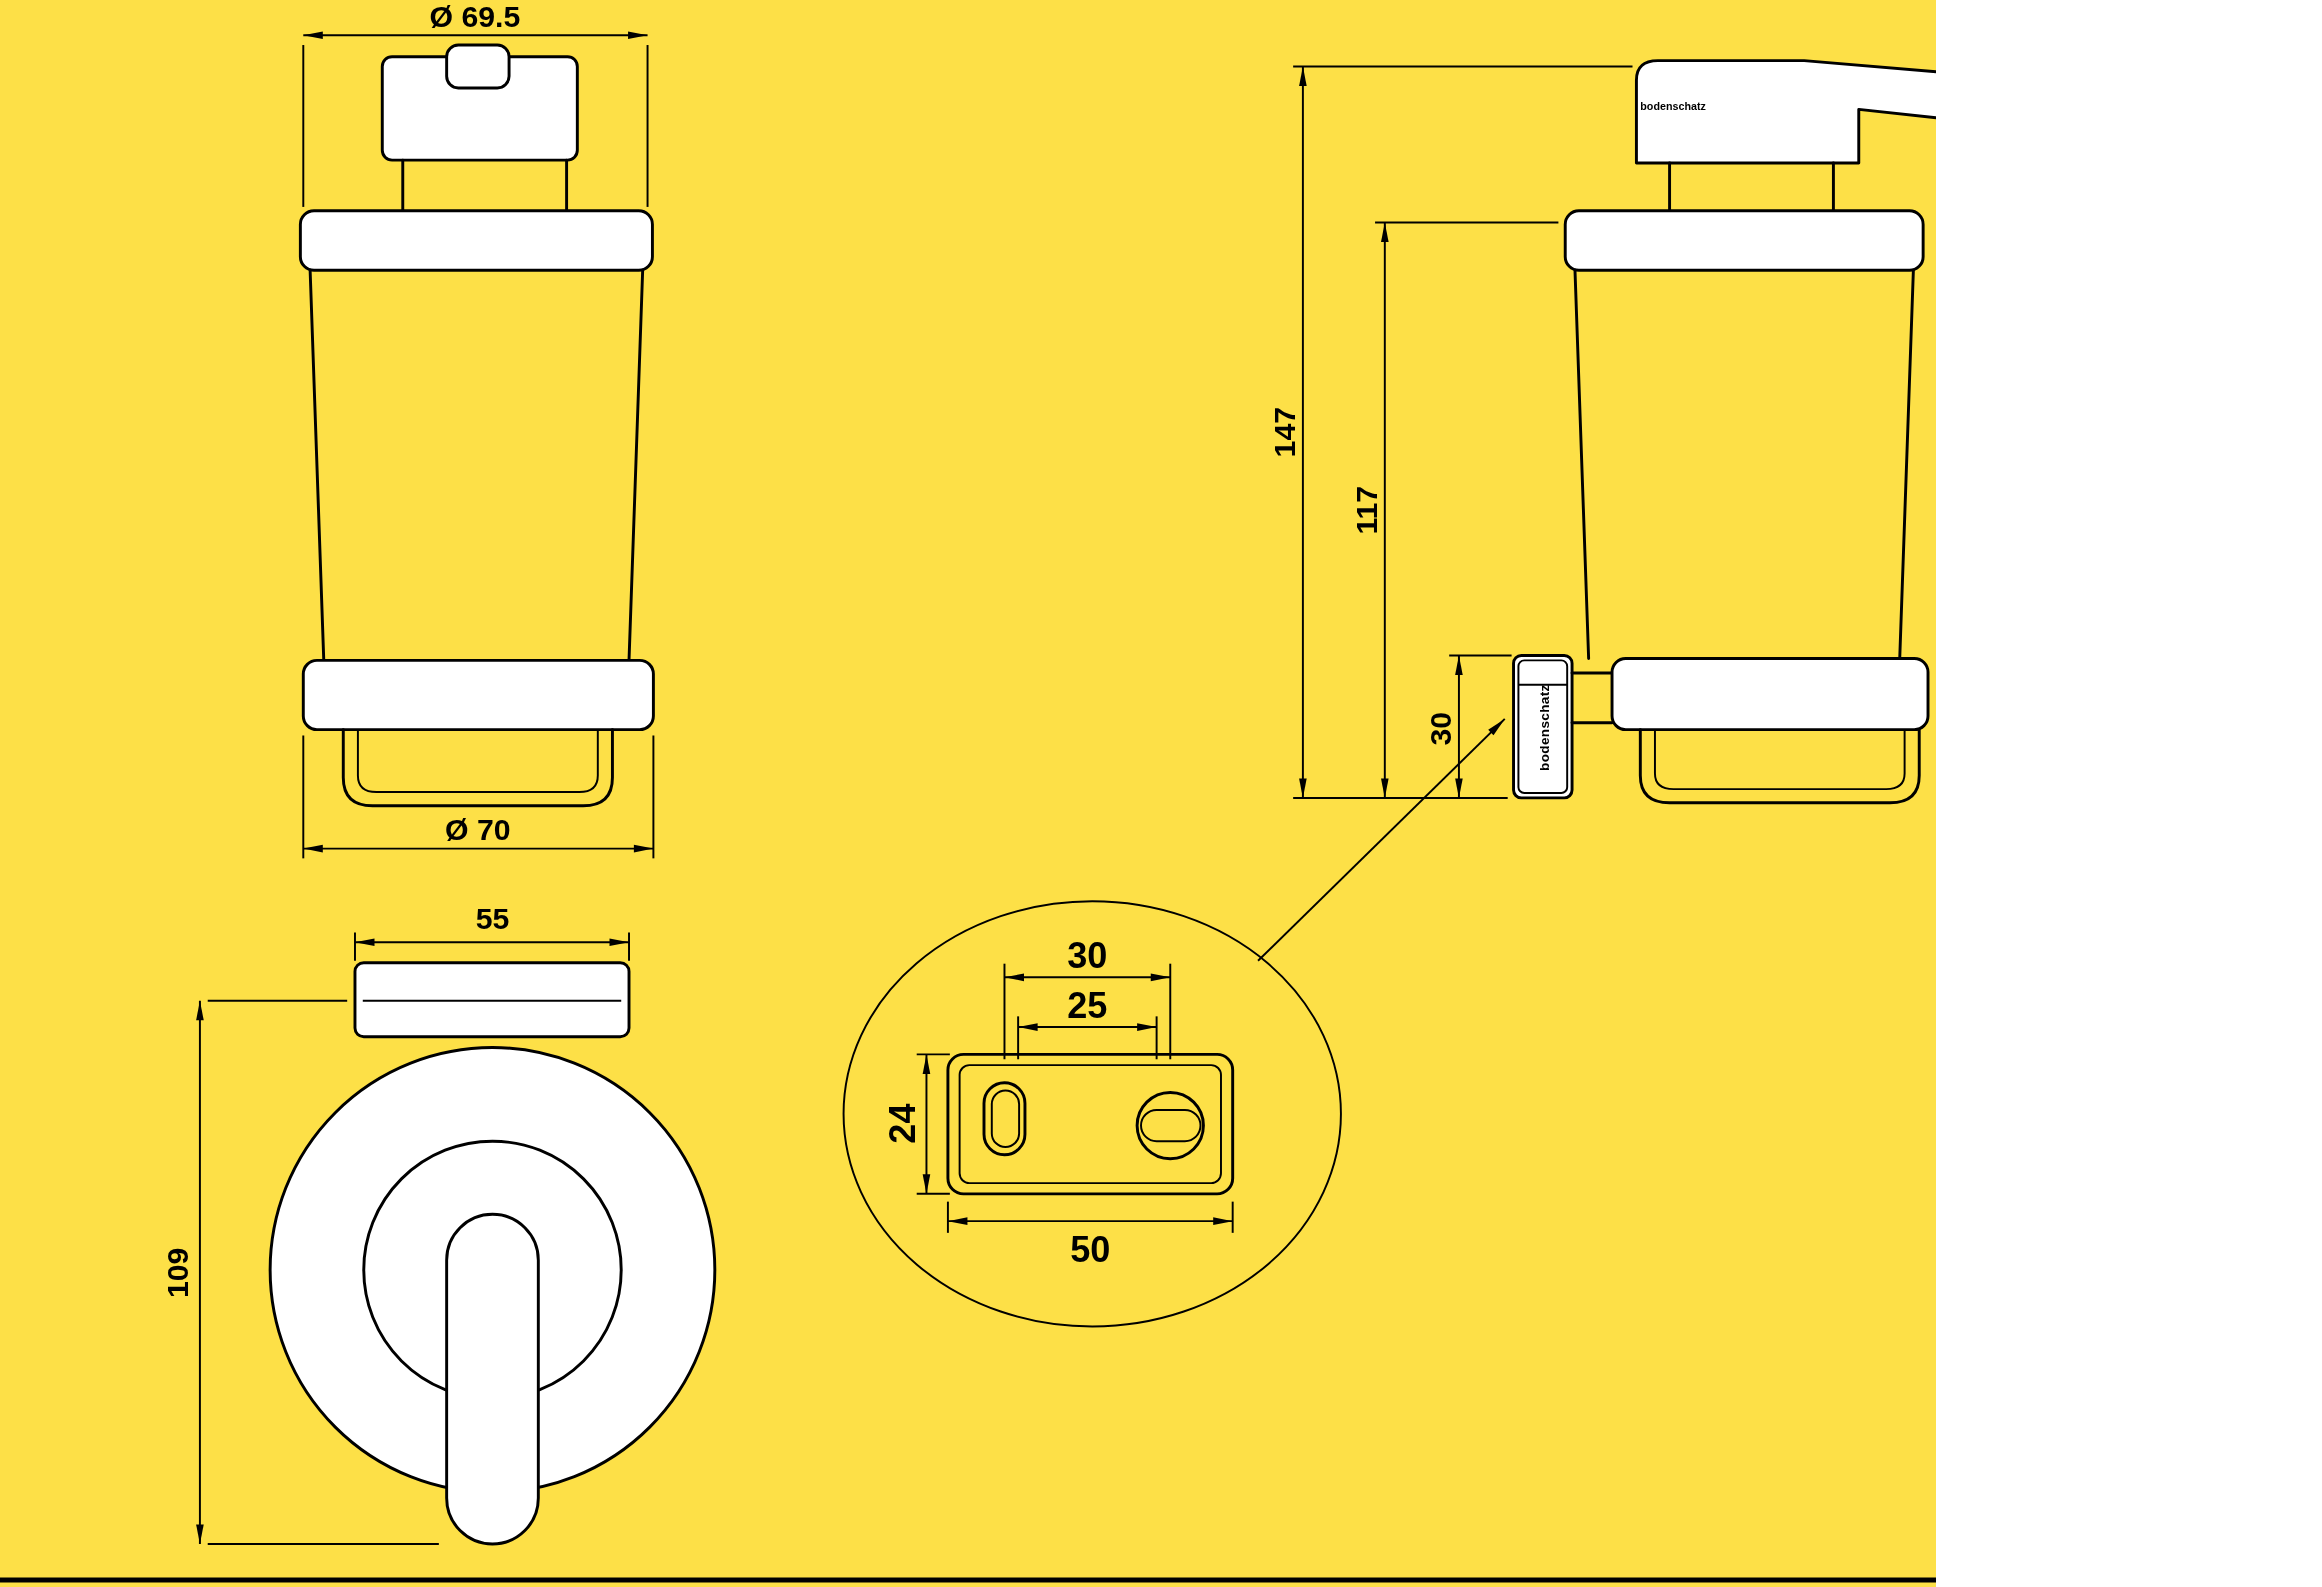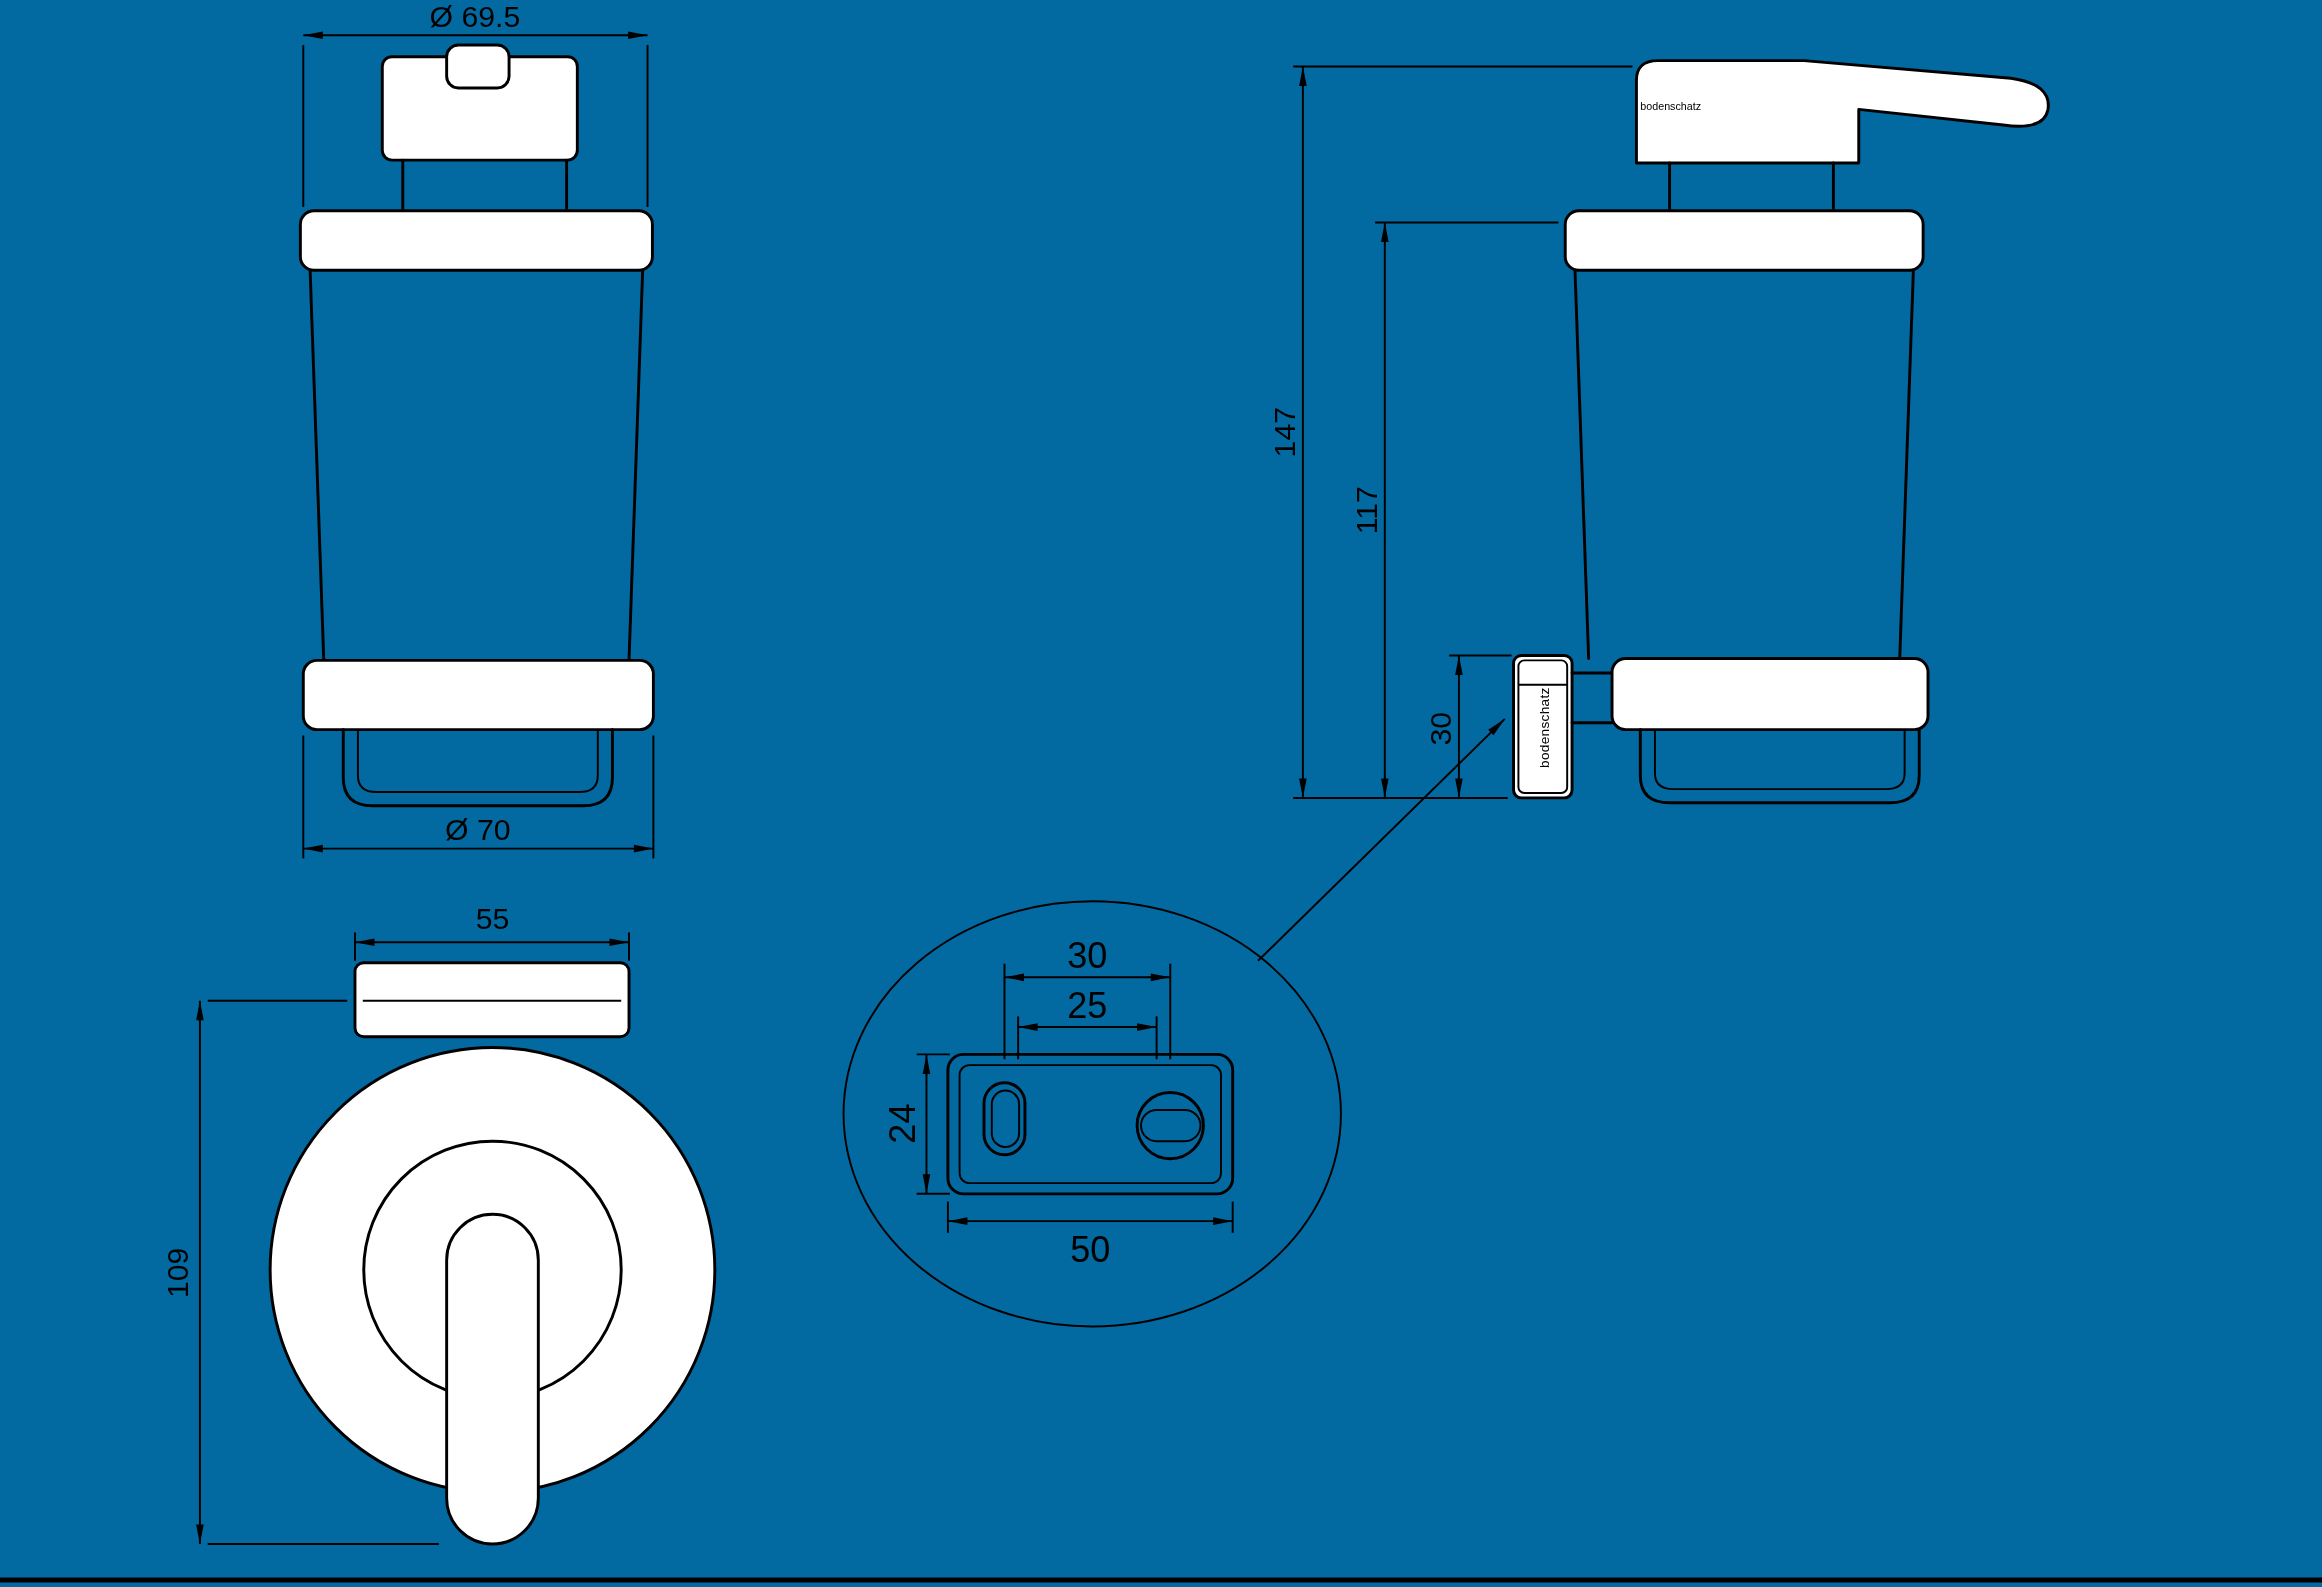--- a/index.html
+++ b/index.html
@@ -1,16 +1,16 @@
 <!DOCTYPE html>
 <html><head>
 <meta charset="utf-8">
 <style>
   html,body{margin:0;padding:0;background:#ffffff;}
-  .sheet{width:2322px;height:1588px;position:relative;background:#0369a1;overflow:hidden;}
+  .sheet{width:1936px;height:1588px;position:relative;background:#fde047;overflow:hidden;font-weight:bold;}
   svg{display:block;}
   
   .ol{fill:none;stroke:#000;stroke-width:3;stroke-linejoin:round;stroke-linecap:round;}
   .olw{fill:#fff;stroke:#000;stroke-width:3;stroke-linejoin:round;}
   .ol2{fill:none;stroke:#000;stroke-width:2;stroke-linejoin:round;}
   
   .dl{fill:none;stroke:#000;stroke-width:2;stroke-linecap:butt;}
   .border{stroke:#000;stroke-width:5;}
   text{font-family:"Liberation Sans","DejaVu Sans",sans-serif;fill:#000;}
   .t30{font-size:31px;}

